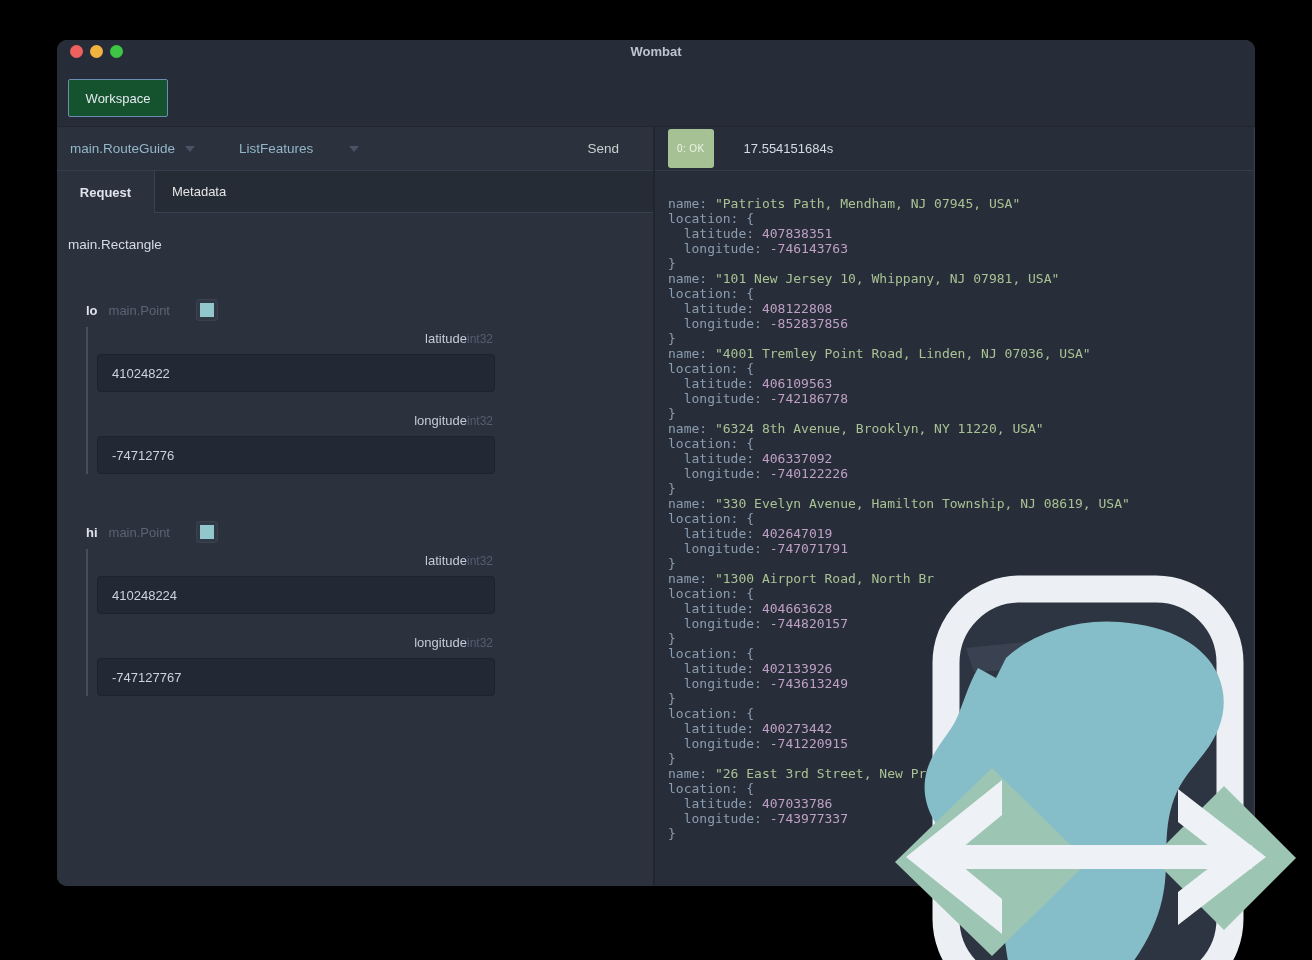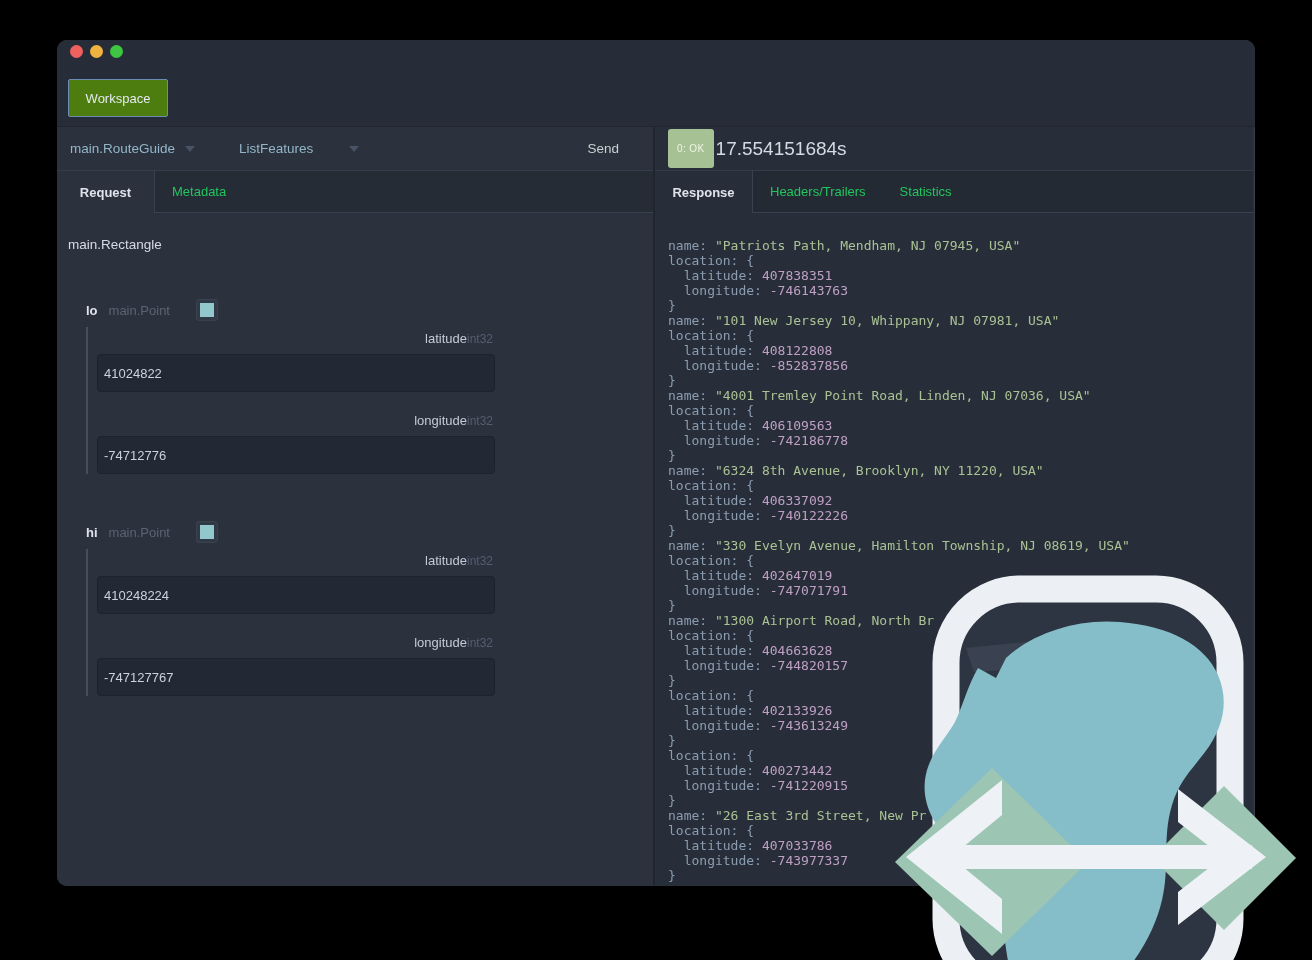--- a/index.html
+++ b/index.html
@@ -8,21 +8,21 @@
          font-family:"Liberation Sans",sans-serif;-webkit-font-smoothing:antialiased;}
   .window{position:absolute;left:57px;top:40px;width:1198px;height:846px;background:#2b313d;
           border-radius:10px;overflow:hidden;box-shadow:inset 0 0 0 1px rgba(190,200,215,0.08);}
   
   .titlebar{position:relative;height:87px;background:#272d38;border-bottom:1px solid #20252e;}
   .lights{position:absolute;left:13px;top:5px;display:flex;gap:7px;}
   .light{width:13px;height:13px;border-radius:50%;border:none;padding:0;}
   .light.red{background:#ef615e;} .light.yellow{background:#f0b340;} .light.green{background:#3dc543;}
   .app-title{position:absolute;top:4px;left:0;width:100%;text-align:center;font-size:13px;
              font-weight:bold;color:#bcc4ce;}
-  .workspace-btn{position:absolute;left:11px;top:39px;width:100px;height:38px;background:#4d7c0f;
+  .workspace-btn{position:absolute;left:11px;top:39px;width:100px;height:38px;background:#14532d;
                  border:1px solid #6b8db3;border-radius:2px;color:#e6ebf2;font-size:13px;
                  font-family:"Liberation Sans",sans-serif;}
   .host-block{position:absolute;top:41px;left:0;width:100%;text-align:center;}
   .host{font-size:15px;font-weight:bold;color:#a4c5d1;line-height:18px;}
   .host-status{font-size:12px;font-weight:bold;color:#6e8d99;line-height:14px;margin-top:2px;}
   
   .panels{display:flex;height:759px;}
   .panel{width:598px;display:flex;flex-direction:column;}
   .panel.left{background:#2b313d;border-right:2px solid #20252e;}
   .panel.right{background:#282e39;}
@@ -34,63 +34,64 @@
         border-top:6px solid #4a5365;}
   .method-sel{margin-left:44px;} .method-sel .chev{margin-left:26px;}
   .send-btn{margin-left:auto;background:none;border:none;color:#c8d2cf;font-size:13.5px;
             font-family:"Liberation Sans",sans-serif;padding:0;}
   .tabbar{height:42px;flex:none;display:flex;}
   .tab{display:flex;align-items:center;justify-content:center;font-size:13px;}
   .tab.active{width:98px;font-weight:bold;color:#dfe4ec;border-right:1px solid #3a4150;text-align:center;}
   .tab-rest{flex:1;display:flex;align-items:center;border-bottom:1px solid #3a4150;}
   .panel.left .tab-rest{background:#262c36;}
   .panel.right .tab-rest{background:#242a34;}
-  .tab.inactive{padding:0 17px;height:100%;color:#22c55e;}
+  .tab.inactive{padding:0 17px;height:100%;color:#e5e5e5;}
   
   .form-content{flex:1;overflow:hidden;padding:24px 0 0 11px;}
   .msg-type{font-size:13.5px;color:#d6dce6;margin-bottom:14px;}
   .form-group{margin-left:18px;margin-bottom:27px;}
   .group-header{display:flex;align-items:center;height:22px;margin-top:47px;}
   .fname{font-size:13px;font-weight:bold;color:#dfe4ec;}
   .ftype{font-size:13px;color:#5a6474;margin-left:11px;width:70px;}
   .checkbox{width:22px;height:22px;margin-left:17px;background:#313947;border:1px solid #3a4250;
             border-radius:3px;display:flex;align-items:center;justify-content:center;padding:0;}
   .checkbox .fill{width:14px;height:14px;background:#92c8cd;}
   .group-body{margin-top:6px;border-left:2px solid #454e5f;padding-left:9px;}
   .f-label-row{display:flex;justify-content:flex-end;align-items:center;
                padding:4px 2px 0 2px;margin-bottom:8px;width:398px;}
   .f-label{font-size:13px;color:#c4cbd7;}
   .f-type{font-size:12px;color:#545e70;}
   .f-input{display:block;width:398px;height:38px;background:#222834;border:1px solid #1d232e;
-           border-radius:4px;color:#ccd3dd;font-size:13px;padding:0 6px;
+           border-radius:4px;color:#ccd3dd;font-size:13px;padding:0 14px;
            font-family:"Liberation Sans",sans-serif;}
   .field + .field{margin-top:17px;}
   
   .badge{background:#a6c295;color:#eef4e6;font-size:10px;font-weight:normal;border-radius:3px;
          padding:14px 9px;letter-spacing:.4px;}
-  .duration{margin-left:2px;font-size:19px;color:#d4dbe4;}
+  .duration{margin-left:30px;font-size:13px;color:#d4dbe4;}
   .response-out{flex:1;overflow:hidden;padding:25px 0 0 13px;
                 font-family:"DejaVu Sans Mono",monospace;font-size:13px;line-height:15px;}
   .rline{white-space:pre;height:15px;}
   .k{color:#8b9db0;} .s{color:#a9c294;} .n{color:#bfa0c4;}
   
   .logo{position:absolute;left:880px;top:555px;width:432px;height:405px;pointer-events:none;}
 </style>
 </head>
 <body>
 
 <div class="stage">
   <div class="window">
 
     <div class="titlebar">
       <div class="lights">
         <button class="light red"></button>
         <button class="light yellow"></button>
         <button class="light green"></button>
       </div>
+      <div class="app-title">Wombat</div>
       <button class="workspace-btn">Workspace</button>
     </div>
 
     <div class="panels">
 
       <div class="panel left">
         <div class="toolbar">
           <div class="selector">
             <span class="sel-label">main.RouteGuide</span>
             <span class="chev"></span>
@@ -161,27 +162,20 @@
                 </div>
               </div>
             </div>
         </div>
       </div>
 
       <div class="panel right">
         <div class="toolbar">
           <span class="badge">0: OK</span>
           <span class="duration">17.554151684s</span>
-        </div>
-        <div class="tabbar">
-          <div class="tab active">Response</div>
-          <div class="tab-rest">
-            <div class="tab inactive">Headers/Trailers</div>
-            <div class="tab inactive">Statistics</div>
-          </div>
         </div>
         <div class="response-out">
             <div class="rline"><span class="k">name: </span><span class="s">"Patriots Path, Mendham, NJ 07945, USA"</span></div>
             <div class="rline"><span class="k">location: {</span></div>
             <div class="rline"><span class="k">  latitude: </span><span class="n">407838351</span></div>
             <div class="rline"><span class="k">  longitude: </span><span class="n">-746143763</span></div>
             <div class="rline"><span class="k">}</span></div>
             <div class="rline"><span class="k">name: </span><span class="s">"101 New Jersey 10, Whippany, NJ 07981, USA"</span></div>
             <div class="rline"><span class="k">location: {</span></div>
             <div class="rline"><span class="k">  latitude: </span><span class="n">408122808</span></div>

